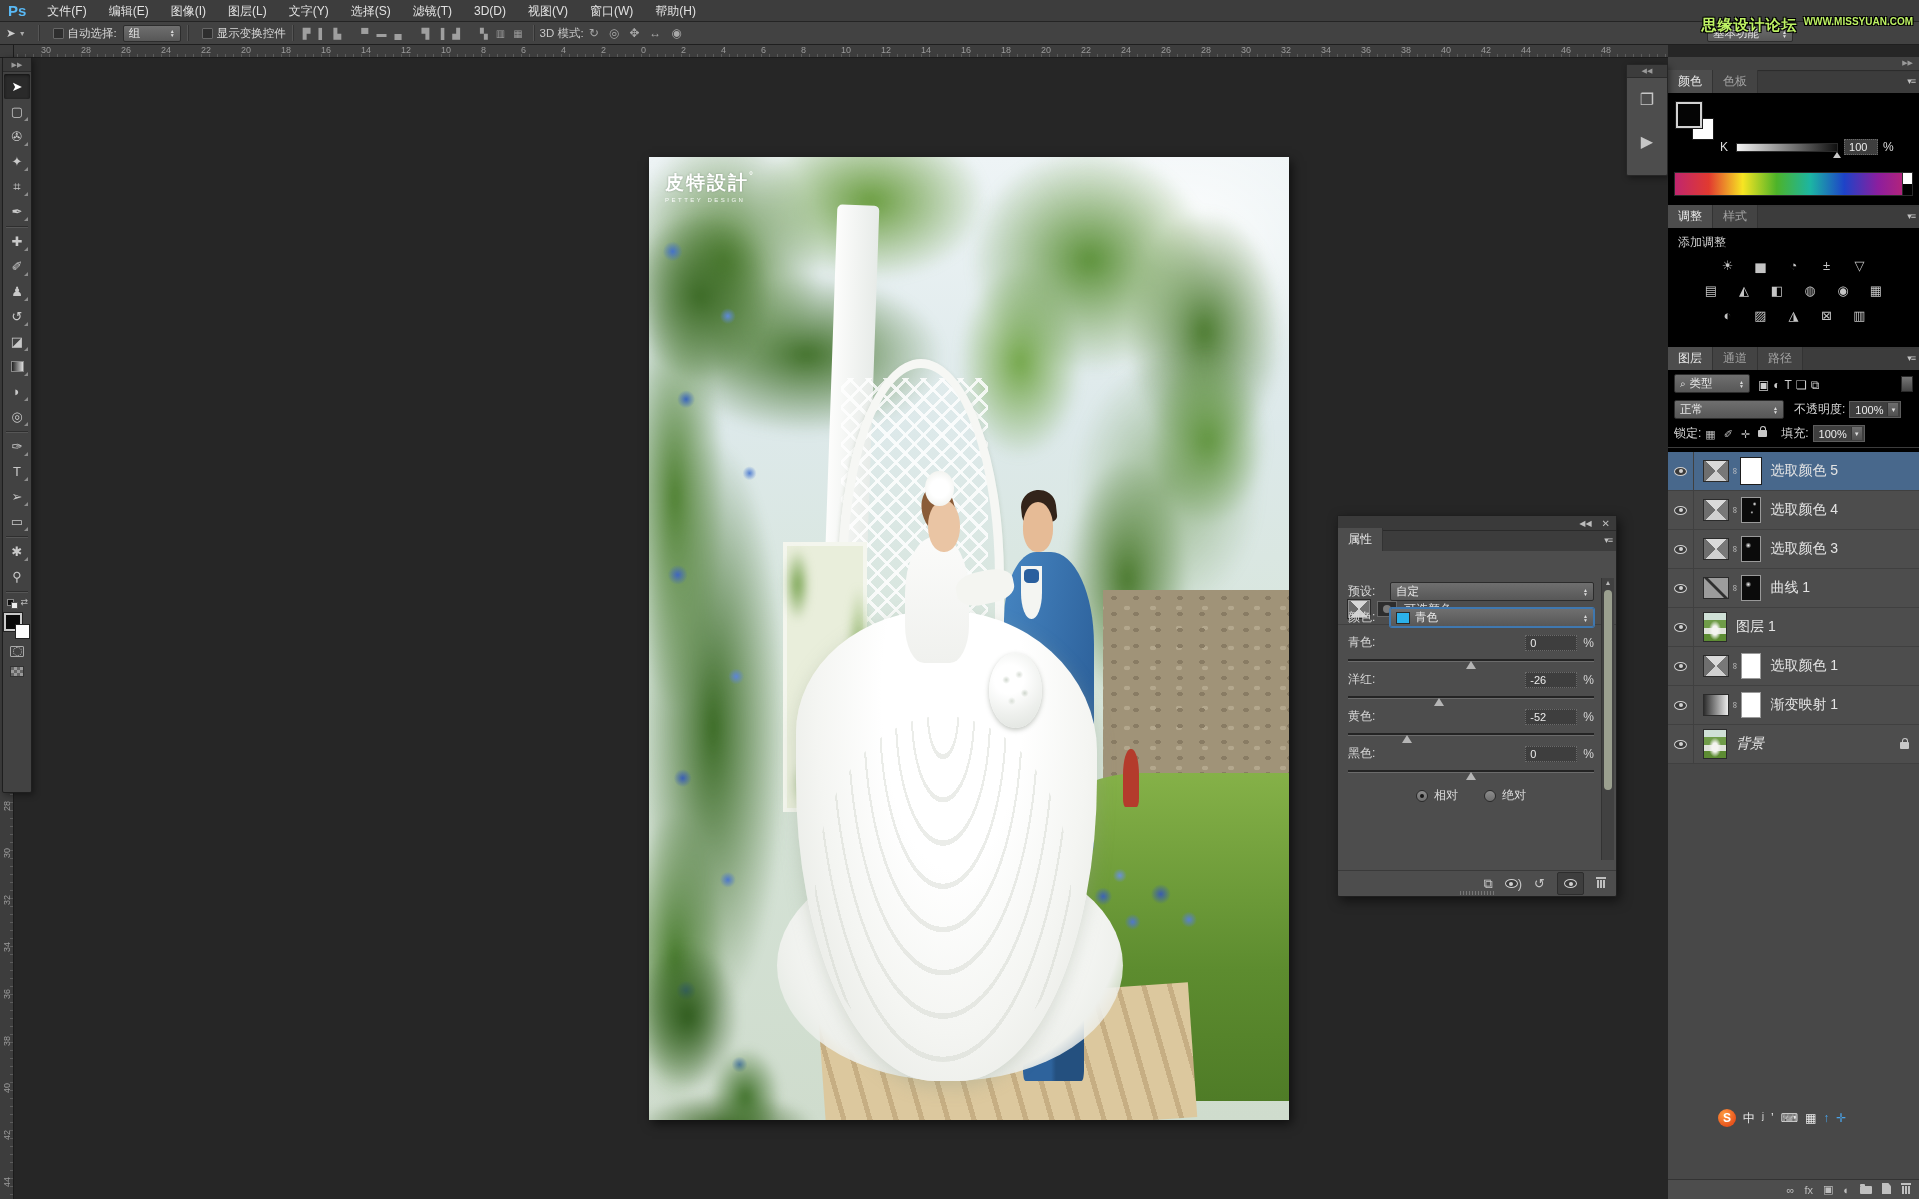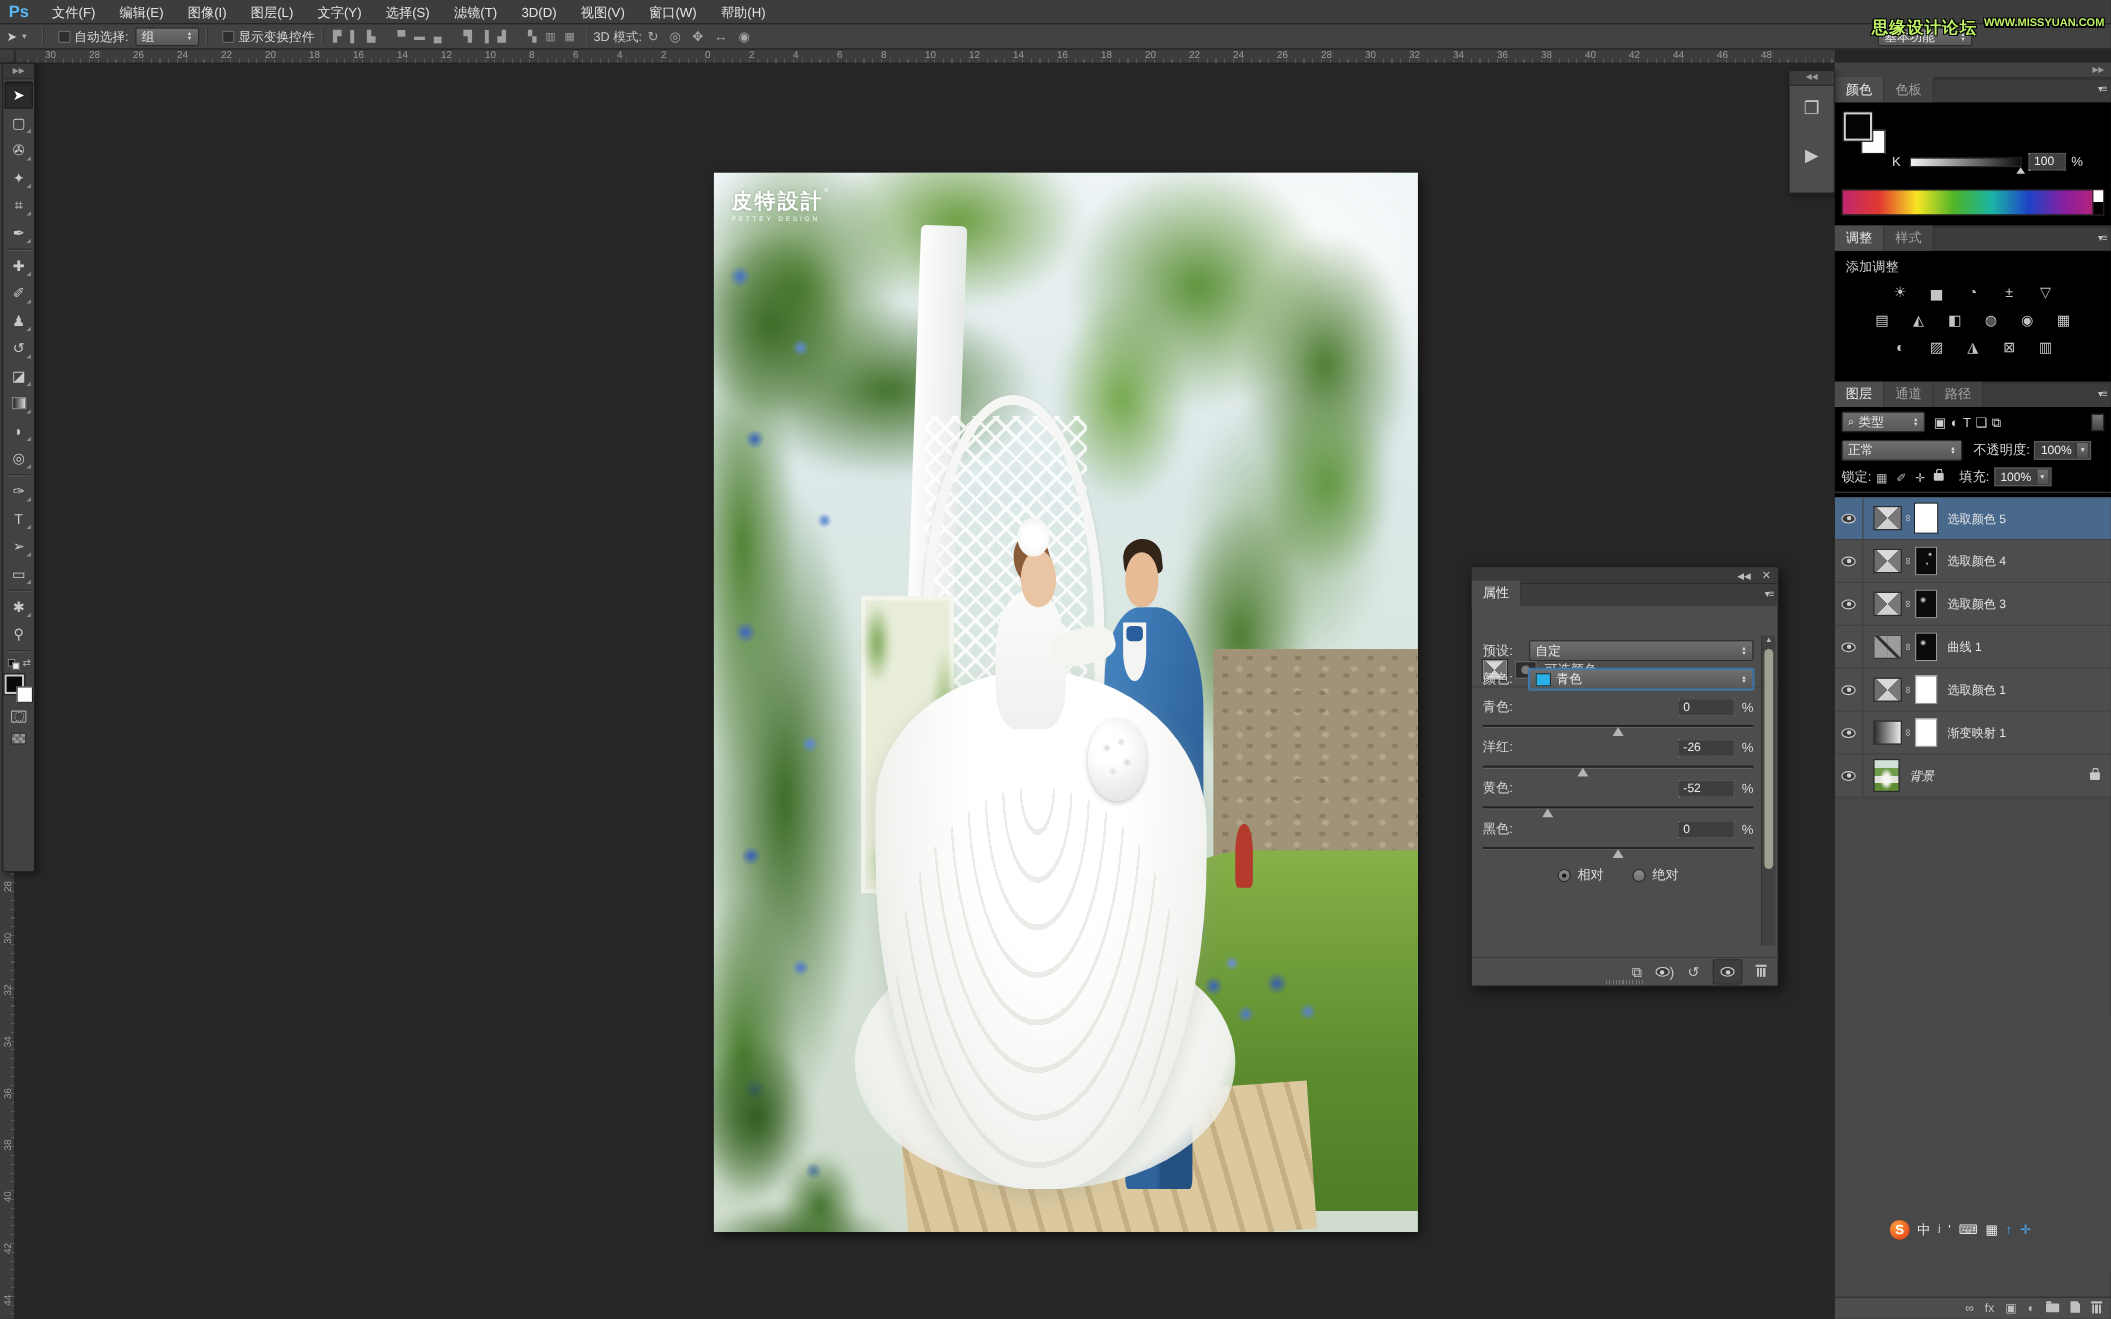--- a/index.html
+++ b/index.html
@@ -217,21 +217,21 @@
   .th-grad { background:linear-gradient(90deg,#2e2e2e,#ececec); }
   .th-img { width:24px; height:30px; background:
     radial-gradient(ellipse at 50% 62%,#f4f4f0 18%,transparent 40%),
     linear-gradient(180deg,#cfe0d6 0 26%,#6f9c48 26% 52%,#dfe3da 52% 74%,#5d8c33 74%); }
   .i-chain { color:#c9c9c9; font-size:9px; margin:0 3px; transform:rotate(90deg); flex:none;}
   .mask { width:20px; height:26px; background:#fff; border:1px solid #9a9a9a; flex:none; }
   .mask.blk { background:#0b0b0b; }
   .mask.specks { background-color:#0b0b0b; background-image:radial-gradient(circle 1.5px at 70% 25%,#fff,transparent 2px),radial-gradient(circle 1px at 55% 60%,#ddd,transparent 1.5px); }
   .mask.mark { background-color:#0b0b0b; background-image:radial-gradient(circle 2px at 35% 35%,#fff,transparent 3px); }
   .layer-row.sel .mask { border:2px solid #fff; box-shadow:0 0 0 1px #1d1d1d; }
-  .lname { font-size:11px; color:#e4e4e4; margin-left:9px; white-space:nowrap; }
+  .lname { font-size:14px; color:#e4e4e4; margin-left:9px; white-space:nowrap; }
   .lname.it { font-style:italic; }
   .l-lock { margin-left:auto; margin-right:10px; }
   .i-lock { width:9px; height:7px; background:#c8c8c8; border-radius:1px; position:relative; display:inline-block; }
   .i-lock::before { content:""; position:absolute; left:1.5px; top:-4px; width:4px; height:4px; border:1.5px solid #c8c8c8; border-bottom:none; border-radius:3px 3px 0 0; }
   #lp-bottom { position:absolute; left:0; bottom:0; right:0; height:20px; background:#4d4d4d; border-top:1px solid #333;
     display:flex; align-items:center; justify-content:flex-end; gap:10px; padding-right:8px; }
   .lb-ico { color:#bdbdbd; font-size:11px; }
   .i-folder { width:12px; height:8px; background:#c0c0c0; border-radius:1px; position:relative; display:inline-block;}
   .i-folder::before { content:""; position:absolute; left:0; top:-2px; width:5px; height:2px; background:#c0c0c0; border-radius:1px 1px 0 0;}
   .i-page { width:9px; height:11px; background:#c0c0c0; display:inline-block; clip-path:polygon(0 0,70% 0,100% 30%,100% 100%,0 100%); }
@@ -665,20 +665,27 @@
             </span>
             <span class="th th-curves"></span>
             <span class="i-chain">∞</span>
             <span class="mask mark blk"></span>
             <span class="lname">曲线 1</span>
           </div>
           <div class="layer-row">
             <span class="eye-cell">
               <span class="i-eye"></span>
             </span>
+            <span class="th th-img"></span>
+            <span class="lname">图层 1</span>
+          </div>
+          <div class="layer-row">
+            <span class="eye-cell">
+              <span class="i-eye"></span>
+            </span>
             <span class="th th-sel"></span>
             <span class="i-chain">∞</span>
             <span class="mask"></span>
             <span class="lname">选取颜色 1</span>
           </div>
           <div class="layer-row">
             <span class="eye-cell">
               <span class="i-eye"></span>
             </span>
             <span class="th th-grad"></span>

